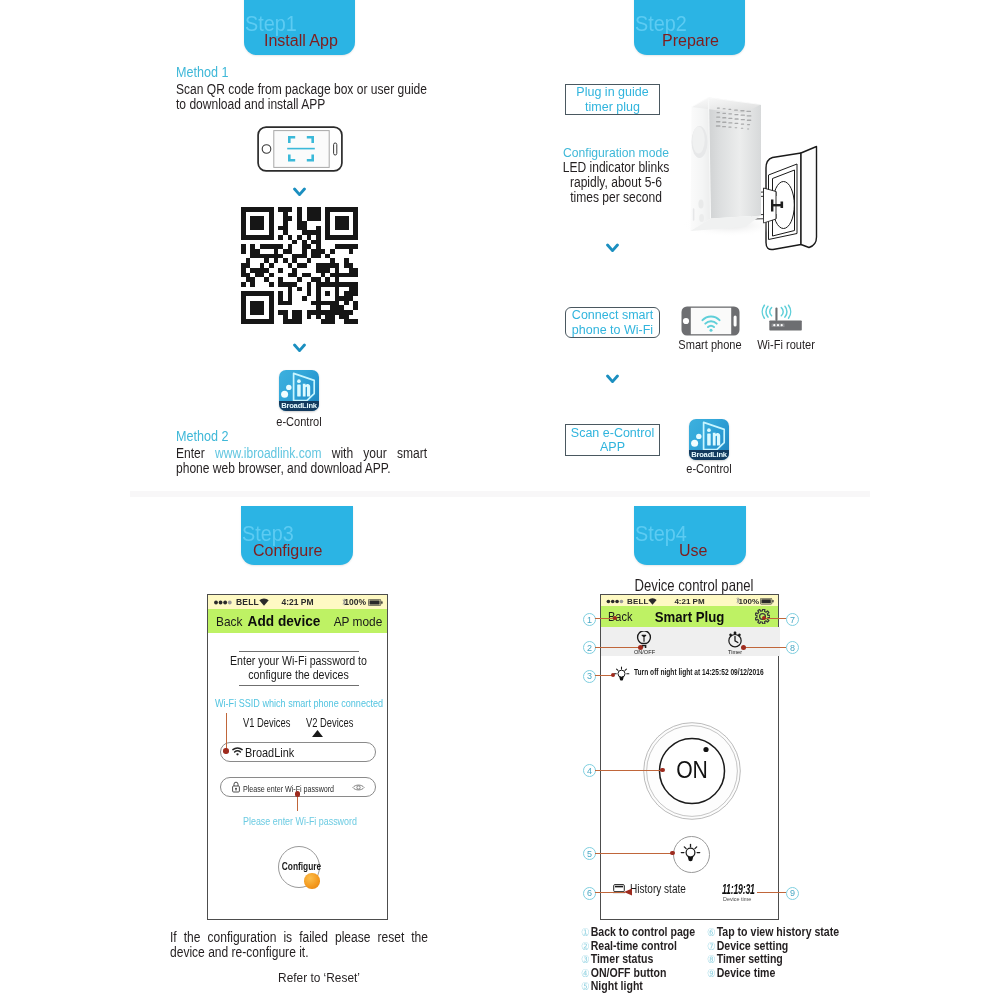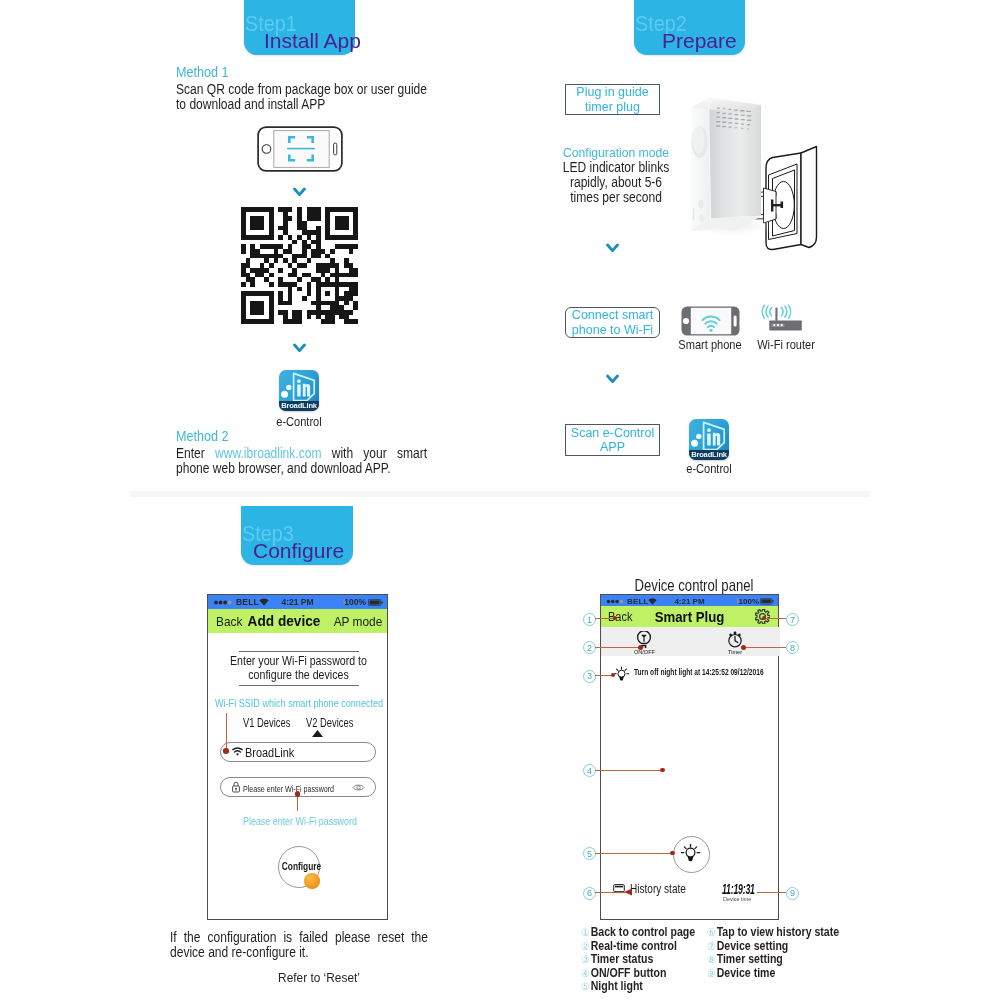--- a/index.html
+++ b/index.html
@@ -7,21 +7,21 @@
        -webkit-font-smoothing:antialiased;}
   .page{position:absolute;left:0;top:0;width:1000px;height:1000px;}
   .abs{position:absolute;}
 
   
   .stepbox{position:absolute;background:#2bb4e4;border-radius:0 0 13px 13px;
            box-shadow:0 1px 2px rgba(0,0,0,.10);}
   .stepbox .ghost{position:absolute;color:#5ccbf2;font-size:22px;letter-spacing:0px;line-height:22px;
            font-family:"Liberation Sans",sans-serif;white-space:nowrap;
            transform:scaleX(0.9);transform-origin:left top;}
-  .stepbox .title{position:absolute;color:#4c1d95;font-size:21px;white-space:nowrap;line-height:16px;
+  .stepbox .title{position:absolute;color:#7f1d1d;font-size:16px;white-space:nowrap;line-height:16px;
            font-family:"Liberation Sans",sans-serif;}
   .method-lbl{position:absolute;color:#3fb8d8;font-size:14px;font-family:"Liberation Sans",sans-serif;
             transform:scaleX(0.9);transform-origin:left top;white-space:nowrap;}
   .body-txt{position:absolute;color:#231f20;font-size:14px;line-height:14.8px;
             font-family:"Liberation Sans",sans-serif;transform:scaleX(0.86);transform-origin:left top;}
   .cyan-lbl{position:absolute;color:#3fb8d8;font-size:13px;font-family:"Liberation Sans",sans-serif;}
 
   
   .obox{position:absolute;border:1px solid #4a5860;color:#30b4dd;font-size:12.5px;
         line-height:14.5px;text-align:center;display:flex;align-items:center;justify-content:center;
@@ -35,21 +35,21 @@
       background:linear-gradient(125deg,#3db0de 0%,#33a7d9 38%,#2a9ad2 62%,#1b7fb9 100%);
       box-shadow:0 1px 2px rgba(0,0,0,.2);}
   .appicon .bar{position:absolute;left:0;right:0;bottom:0;background:#123a5e;}
   .appicon .bartxt{position:absolute;left:0;right:0;bottom:0;color:#e8fbff;text-align:center;
       font-weight:bold;font-family:"Liberation Sans",sans-serif;letter-spacing:-0.2px;}
   .appname{position:absolute;color:#231f20;font-size:13px;text-align:center;white-space:nowrap;
       font-family:"Liberation Sans",sans-serif;transform:scaleX(0.85);transform-origin:center top;}
 
   
   .phone{position:absolute;border:1px solid #4d4d4d;background:#fff;box-sizing:border-box;}
-  .statusbar{position:absolute;left:0;right:0;top:0;background:#3b82f6;}
+  .statusbar{position:absolute;left:0;right:0;top:0;background:#fef9c3;}
   .navbar{position:absolute;left:0;right:0;background:#bef264;}
 
   .leader{position:absolute;background:#c0663a;height:1px;}
   .leaderv{position:absolute;background:#c0663a;width:1px;}
   .dot{position:absolute;border-radius:50%;background:#9e2b1e;}
   .badge{position:absolute;border:1px solid #7ecfe0;border-radius:50%;color:#4aa8c4;
          font-size:9px;display:flex;align-items:center;justify-content:center;
          font-family:"Liberation Sans",sans-serif;}
   .legend{position:absolute;font-size:12px;color:#231f20;font-family:"Liberation Sans",sans-serif;
           line-height:13.6px;white-space:nowrap;font-weight:bold;
@@ -707,20 +707,24 @@
   <div class="leaderv" style="left:225.5px;top:713px;height:38px;"></div>
   <div class="dot" style="left:223px;top:748px;width:5.5px;height:5.5px;"></div>
   <div class="leaderv" style="left:296.5px;top:796px;height:15px;"></div>
   <div class="dot" style="left:294.5px;top:791px;width:5.5px;height:5.5px;"></div>
 
   <div class="abs" style="left:170px;top:930px;width:300px;font-size:14px;line-height:14.5px;color:#231f20;text-align:justify;
               transform:scaleX(0.86);transform-origin:left top;">If the configuration is failed please reset the device and re-configure it.</div>
   <div class="abs" style="left:170px;top:970px;width:298px;font-size:13.5px;color:#231f20;text-align:center;
               transform:scaleX(0.88);transform-origin:center top;">Refer to ‘Reset’</div>
 
+  <div class="stepbox" style="left:634px;top:506px;width:112px;height:59px;">
+    <span class="ghost" style="left:1px;top:17px;">Step4</span>
+    <span class="title" style="left:45px;top:37px;">Use</span>
+  </div>
 
   <div class="abs" style="left:594px;top:576px;width:200px;text-align:center;font-size:16.5px;color:#231f20;white-space:nowrap;
               transform:scaleX(0.795);transform-origin:center top;">Device control panel</div>
 
   <div class="phone" style="left:600px;top:594px;width:179px;height:326px;">
     <div class="statusbar" style="height:11px;">
       <svg style="position:absolute;left:5px;top:4px;" width="19" height="5" viewBox="0 0 24 6">
         <circle cx="3" cy="3" r="2.3" fill="#2a2a2a"></circle>
           <circle cx="8.5" cy="3" r="2.3" fill="#2a2a2a"></circle>
         <circle cx="14" cy="3" r="2.3" fill="#2a2a2a"></circle>
@@ -773,20 +777,30 @@
           <path d="M4.3 3.9 L6.1 5.6"></path>
           <path d="M16.7 3.9 L14.9 5.6"></path>
         <path d="M1.3 9.6 L3.9 9.6"></path>
           <path d="M17.1 9.6 L19.7 9.6"></path>
       </g>
       <path d="M7.6 13.2 C8.4 13.8 12.6 13.8 13.4 13.2 L12.3 17.5 C11.6 18.5 9.4 18.5 8.7 17.5 Z" fill="#111111"></path>
     </svg>
     <div class="abs" style="left:33px;top:73px;font-size:8.2px;color:#1a1a1a;white-space:nowrap;font-weight:bold;
                 transform:scaleX(0.81);transform-origin:left top;">Turn off night light at 14:25:52 09/12/2016</div>
 
+    <div class="abs" style="left:42px;top:127px;width:98px;height:98px;">
+      <svg width="98" height="98" viewBox="0 0 98 98">
+        <circle cx="49" cy="49" r="48.3" fill="#fcfcfc" stroke="#8f8f8f" stroke-width="0.6"></circle>
+        <circle cx="49" cy="49" r="45.4" fill="#fdfdfd" stroke="#9f9f9f" stroke-width="0.6"></circle>
+        <circle cx="49" cy="49" r="32.5" fill="#ffffff" stroke="#1a1a1a" stroke-width="1.5"></circle>
+        <circle cx="63" cy="27.5" r="2.6" fill="#111111"></circle>
+      </svg>
+      <div class="abs" style="left:0;top:36px;width:98px;text-align:center;font-size:23px;color:#111;line-height:24px;
+                  transform:scaleX(0.92);transform-origin:center top;">ON</div>
+    </div>
 
     <div class="abs" style="left:72px;top:241px;width:35px;height:35px;border:1px solid #9a9a9a;border-radius:50%;background:#fff;"></div>
     <svg class="abs" style="left:79px;top:248px;" width="21" height="20" viewBox="0 0 21 20">
       <circle cx="10.5" cy="9.6" r="4.4" fill="none" stroke="#1a1a1a" stroke-width="1.25"></circle>
       <g stroke="#1a1a1a" stroke-width="1.3" stroke-linecap="round">
         <path d="M10.5 1.4 L10.5 3.9"></path>
           <path d="M4.3 3.9 L6.1 5.6"></path>
           <path d="M16.7 3.9 L14.9 5.6"></path>
         <path d="M1.3 9.6 L3.9 9.6"></path>
           <path d="M17.1 9.6 L19.7 9.6"></path>

